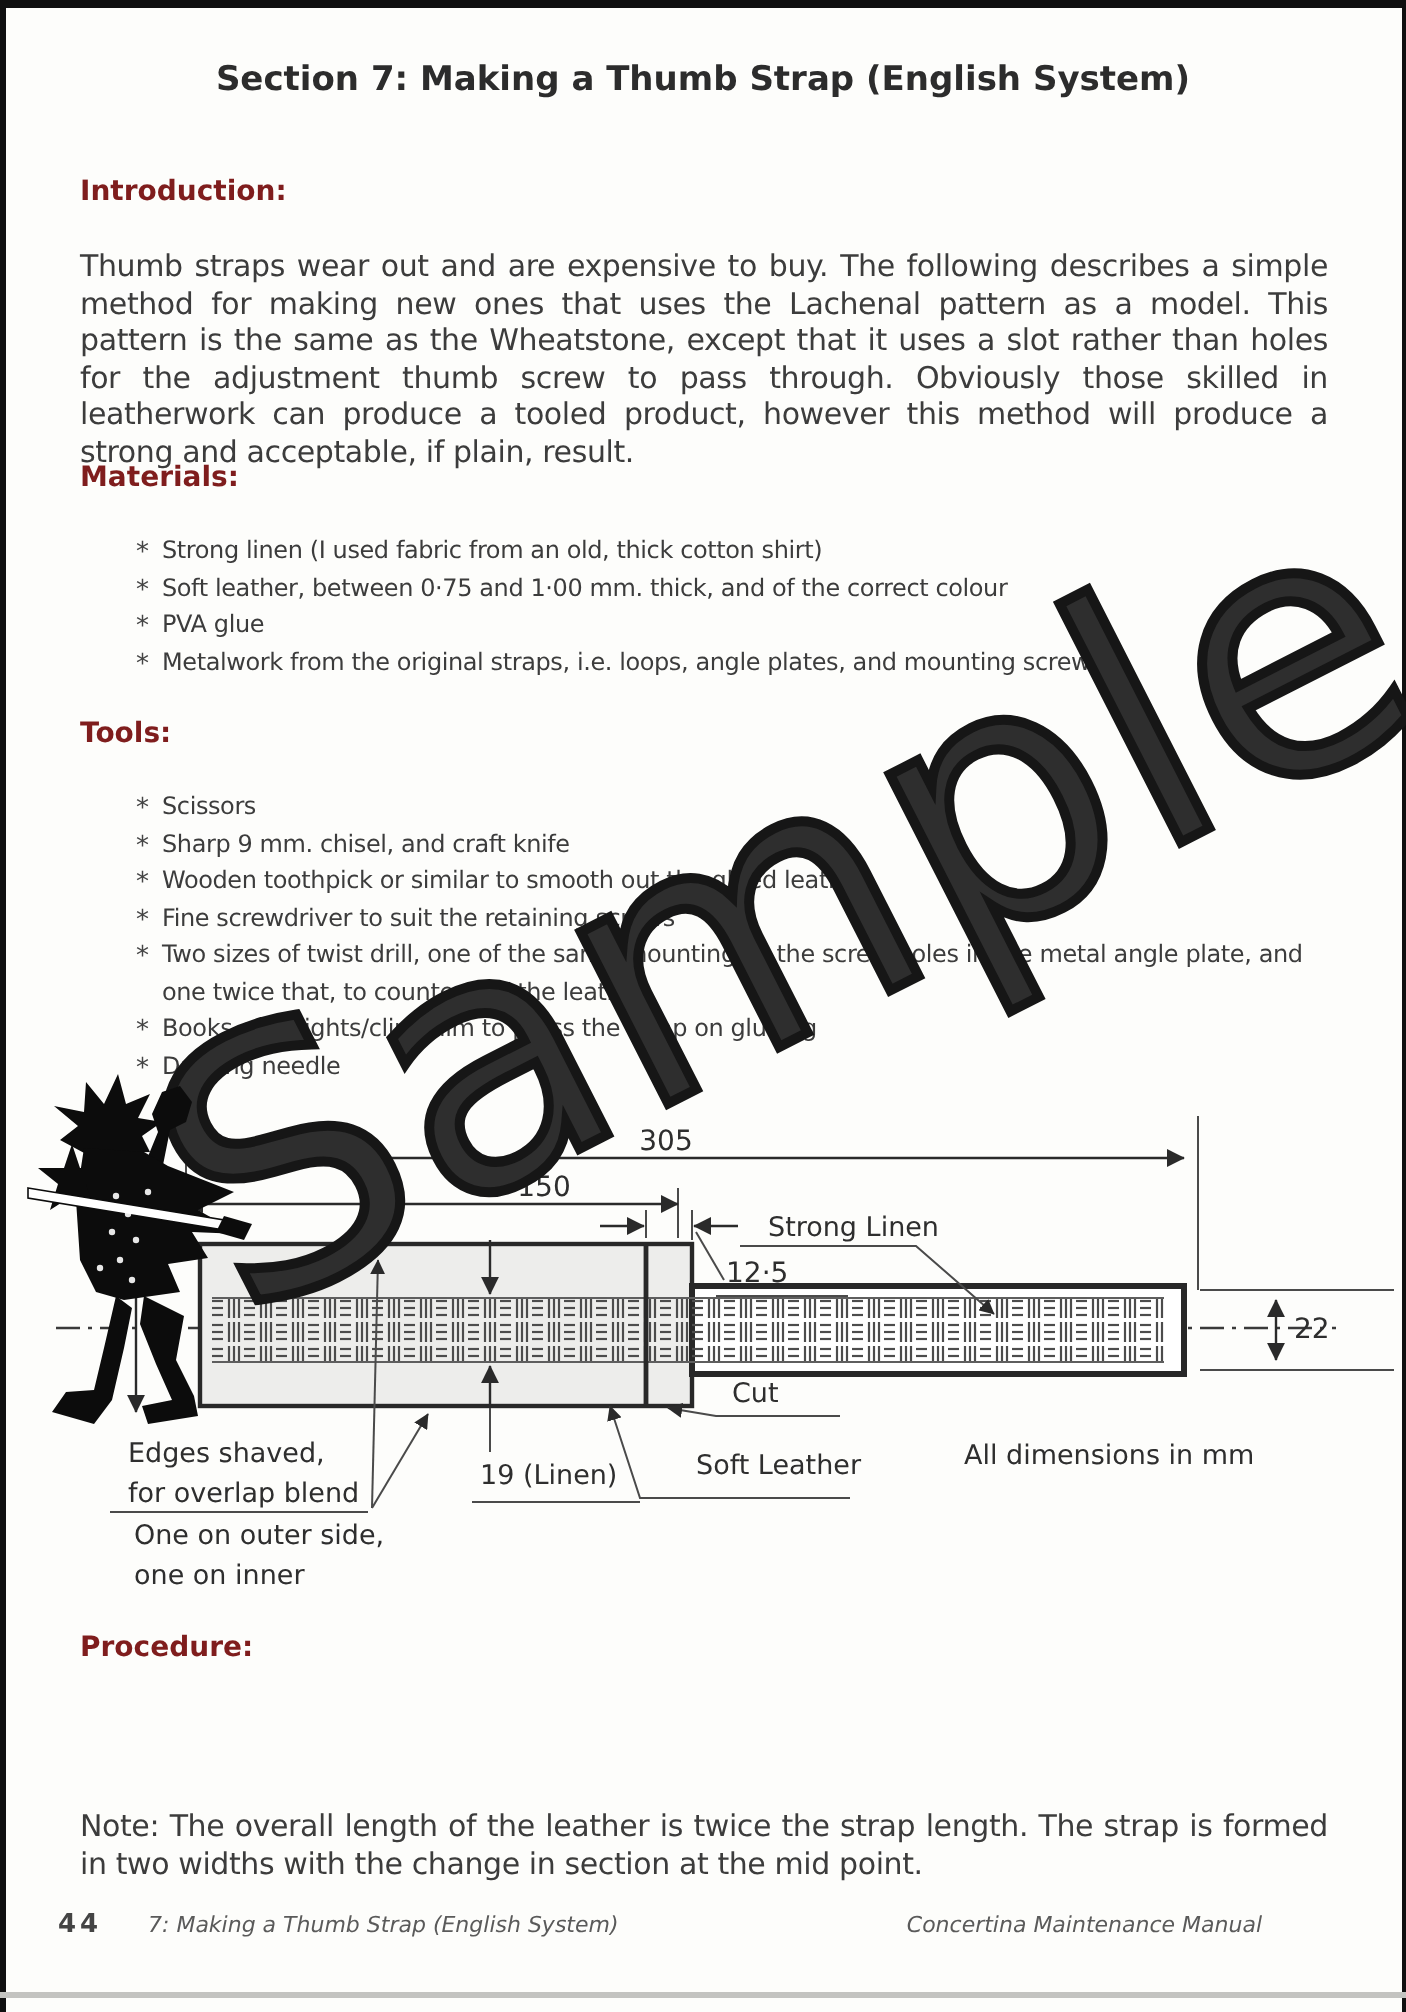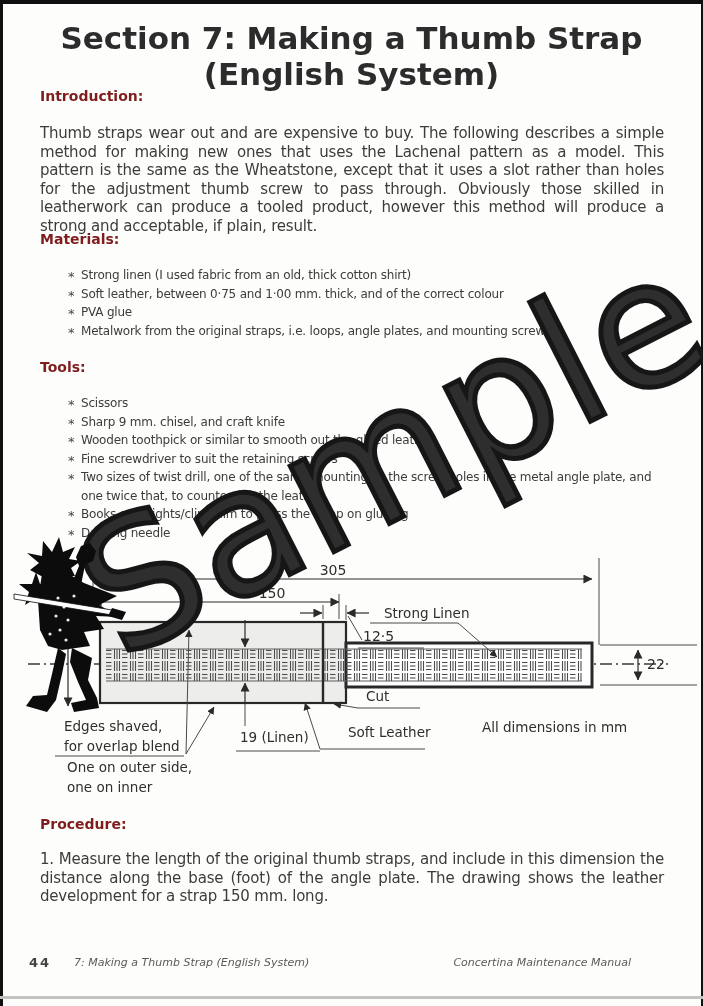--- a/index.html
+++ b/index.html
@@ -7,22 +7,22 @@
     position:relative;width:703px;height:1006px;margin:0 auto;
     background:#fdfdfb;overflow:hidden;
     font-family:"DejaVu Sans",sans-serif;color:#3c3c3c;
   }
   .edge-top{position:absolute;top:0;left:0;right:0;height:4px;background:#101010;}
   .edge-left{position:absolute;top:0;left:0;bottom:0;width:3px;background:#101010;}
   .edge-right{position:absolute;top:0;right:0;bottom:0;width:2px;background:#101010;}
   .edge-bottom{position:absolute;left:0;right:0;top:996px;height:3px;background:#c3c3c0;}
 
   .title{
-    position:absolute;top:20px;left:28px;right:28px;text-align:center;
-    font-size:31px;font-weight:bold;color:#2c2c2c;letter-spacing:0;
+    position:absolute;top:30px;left:28px;right:28px;text-align:center;
+    font-size:17px;font-weight:bold;color:#2c2c2c;letter-spacing:0;
   }
   .h-sec{position:absolute;left:40px;font-size:14px;font-weight:bold;color:#7f1d1d;}
   .h-intro{top:88px;}
   .h-materials{top:231px;}
   .h-tools{top:359px;}
   .h-procedure{top:816px;}
 
   .para{
     position:absolute;left:40px;width:624px;margin:0;
     font-size:15px;line-height:18.5px;letter-spacing:-0.2px;text-align:justify;
@@ -228,20 +228,20 @@
       <circle cx="56" cy="616" r="1.6"></circle>
         <circle cx="68" cy="620" r="1.6"></circle>
       <circle cx="74" cy="596" r="1.6"></circle>
         <circle cx="50" cy="634" r="1.6"></circle>
       <circle cx="60" cy="630" r="1.6"></circle>
         <circle cx="66" cy="640" r="1.6"></circle>
     </g>
   </svg>
 
   <div class="h-sec h-procedure">Procedure:</div>
-  <p class="para p-proc1">1. Measure the length of the original thumb straps, and include in this dimension the distance along the base (foot) of the angle plate. The drawing shows the leather development for a strap 150 mm. long.</p>
+  <p class="para p-note">Note: The overall length of the leather is twice the strap length. The strap is formed in two widths with the change in section at the mid point.</p>
 
   <div class="footer">
     <span class="pagenum">44</span>
     <span class="chap">7: Making a Thumb Strap (English System)</span>
     <span class="manual">Concertina Maintenance Manual</span>
   </div>
 </div>
 
 </body></html>

